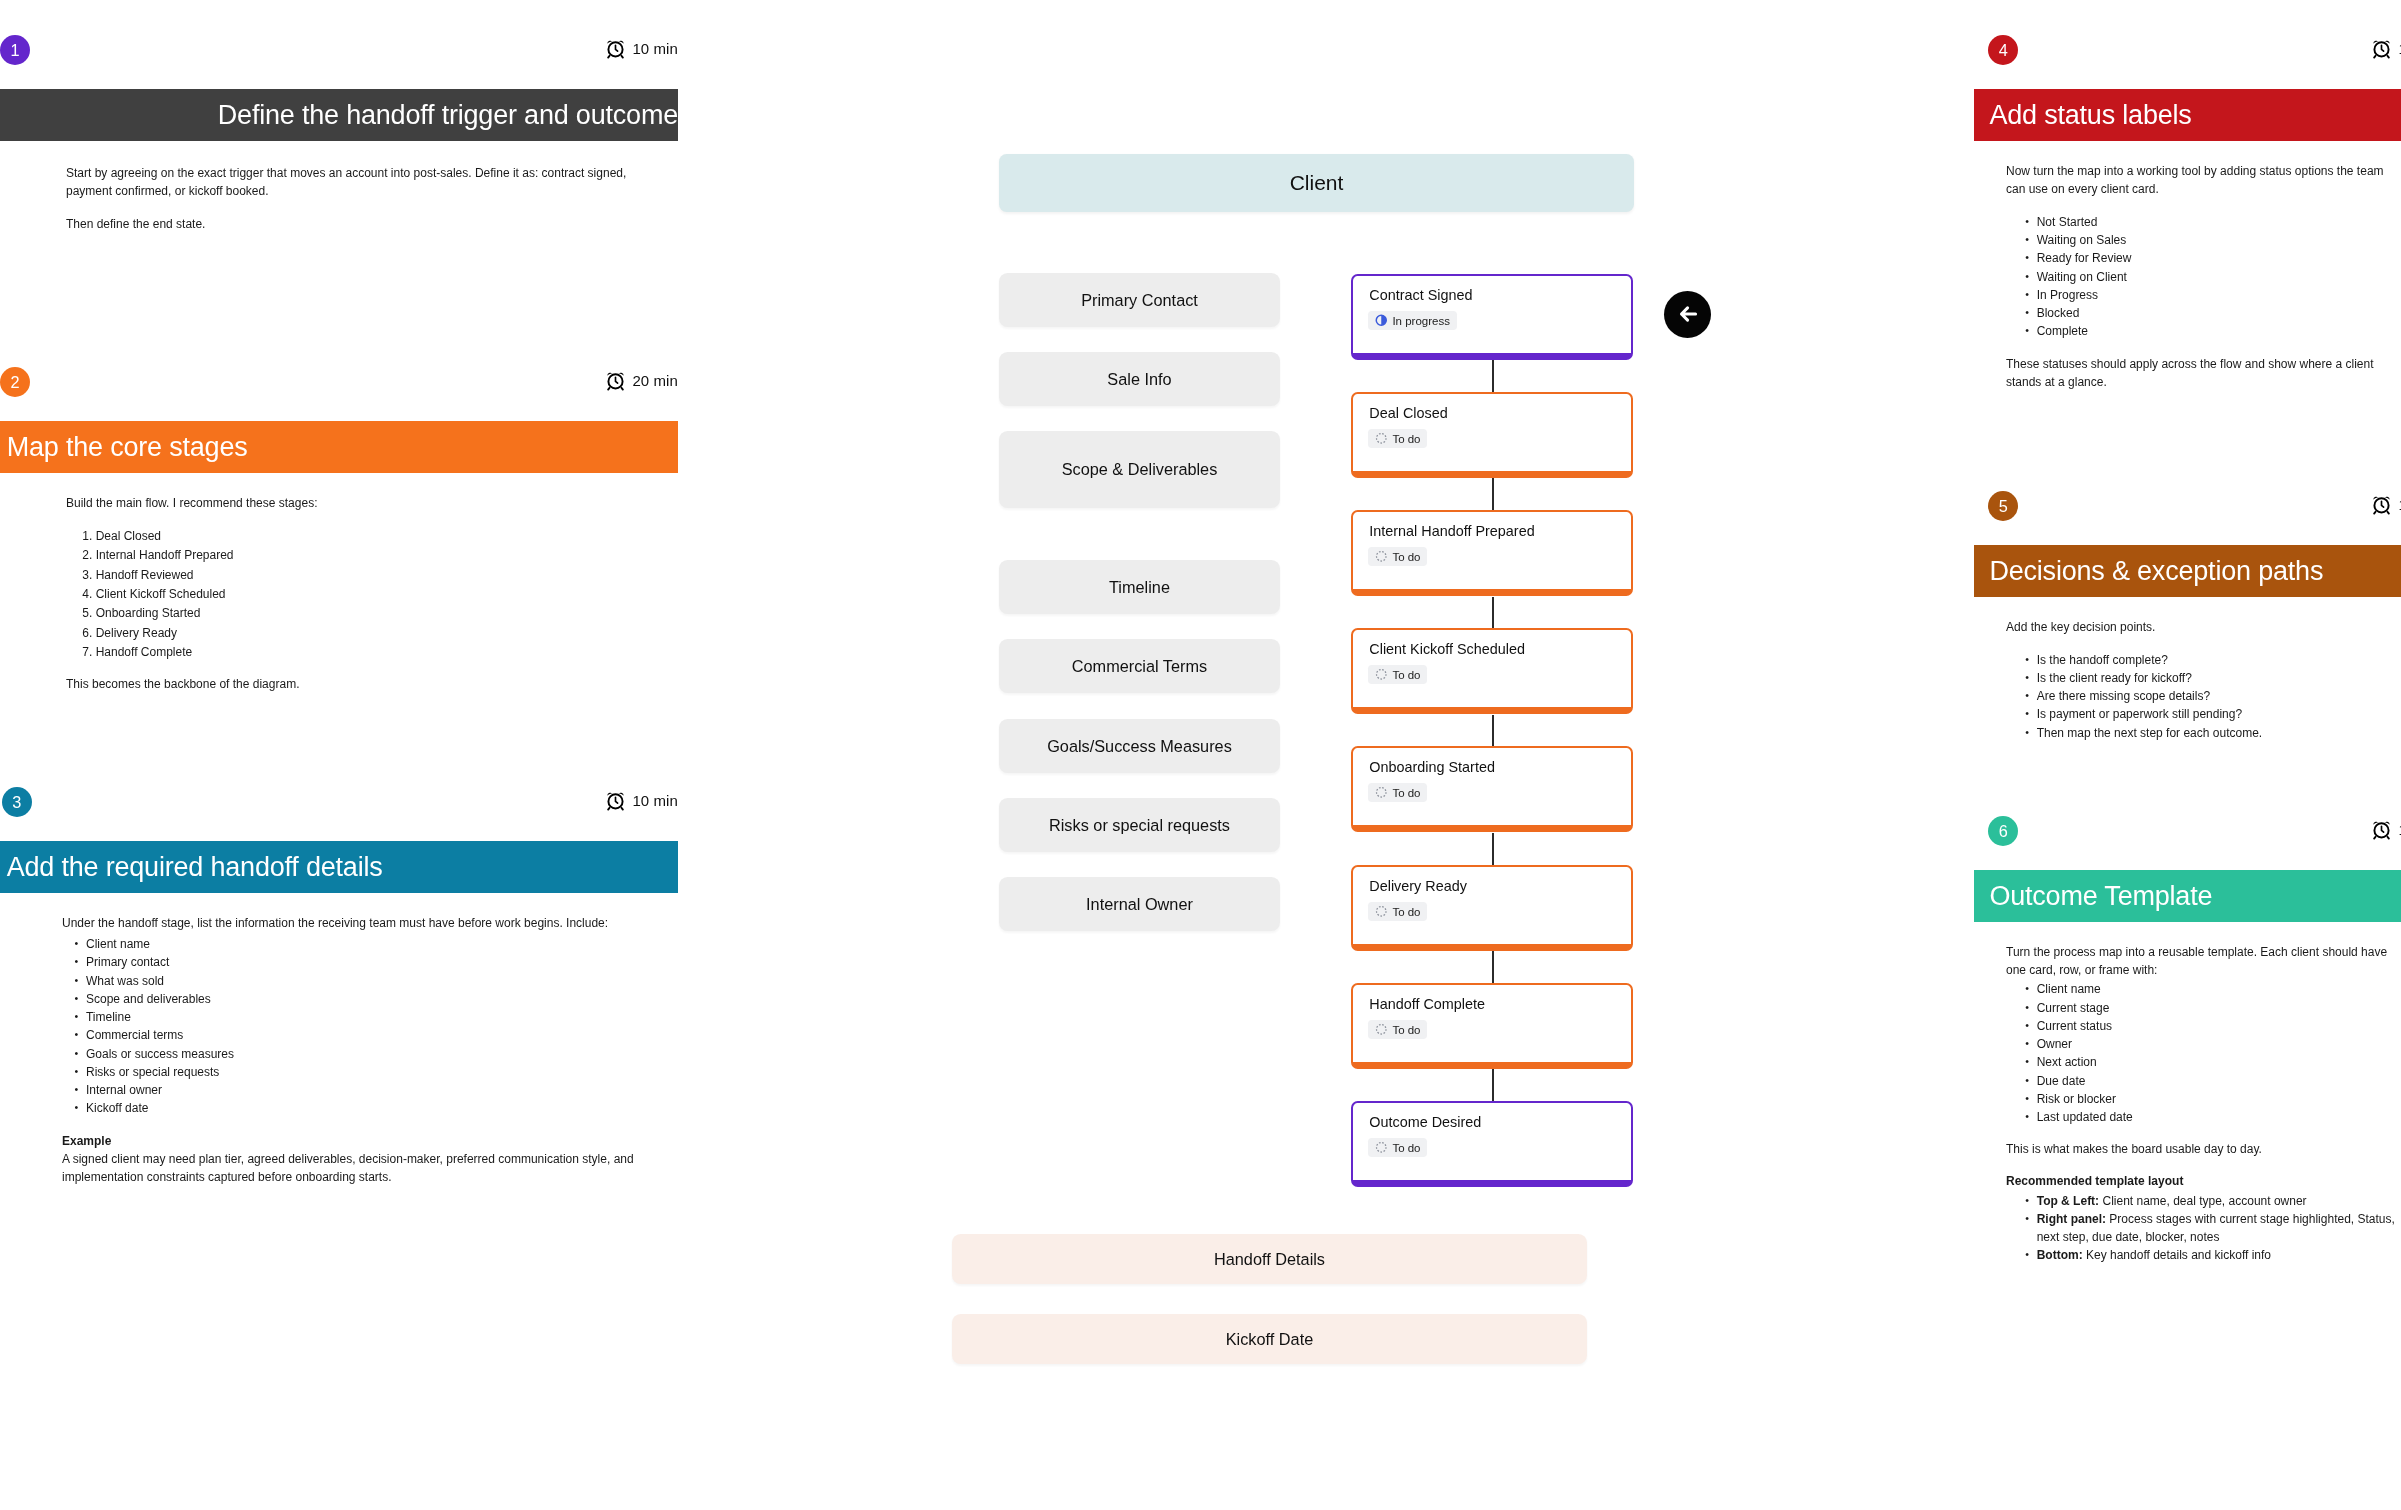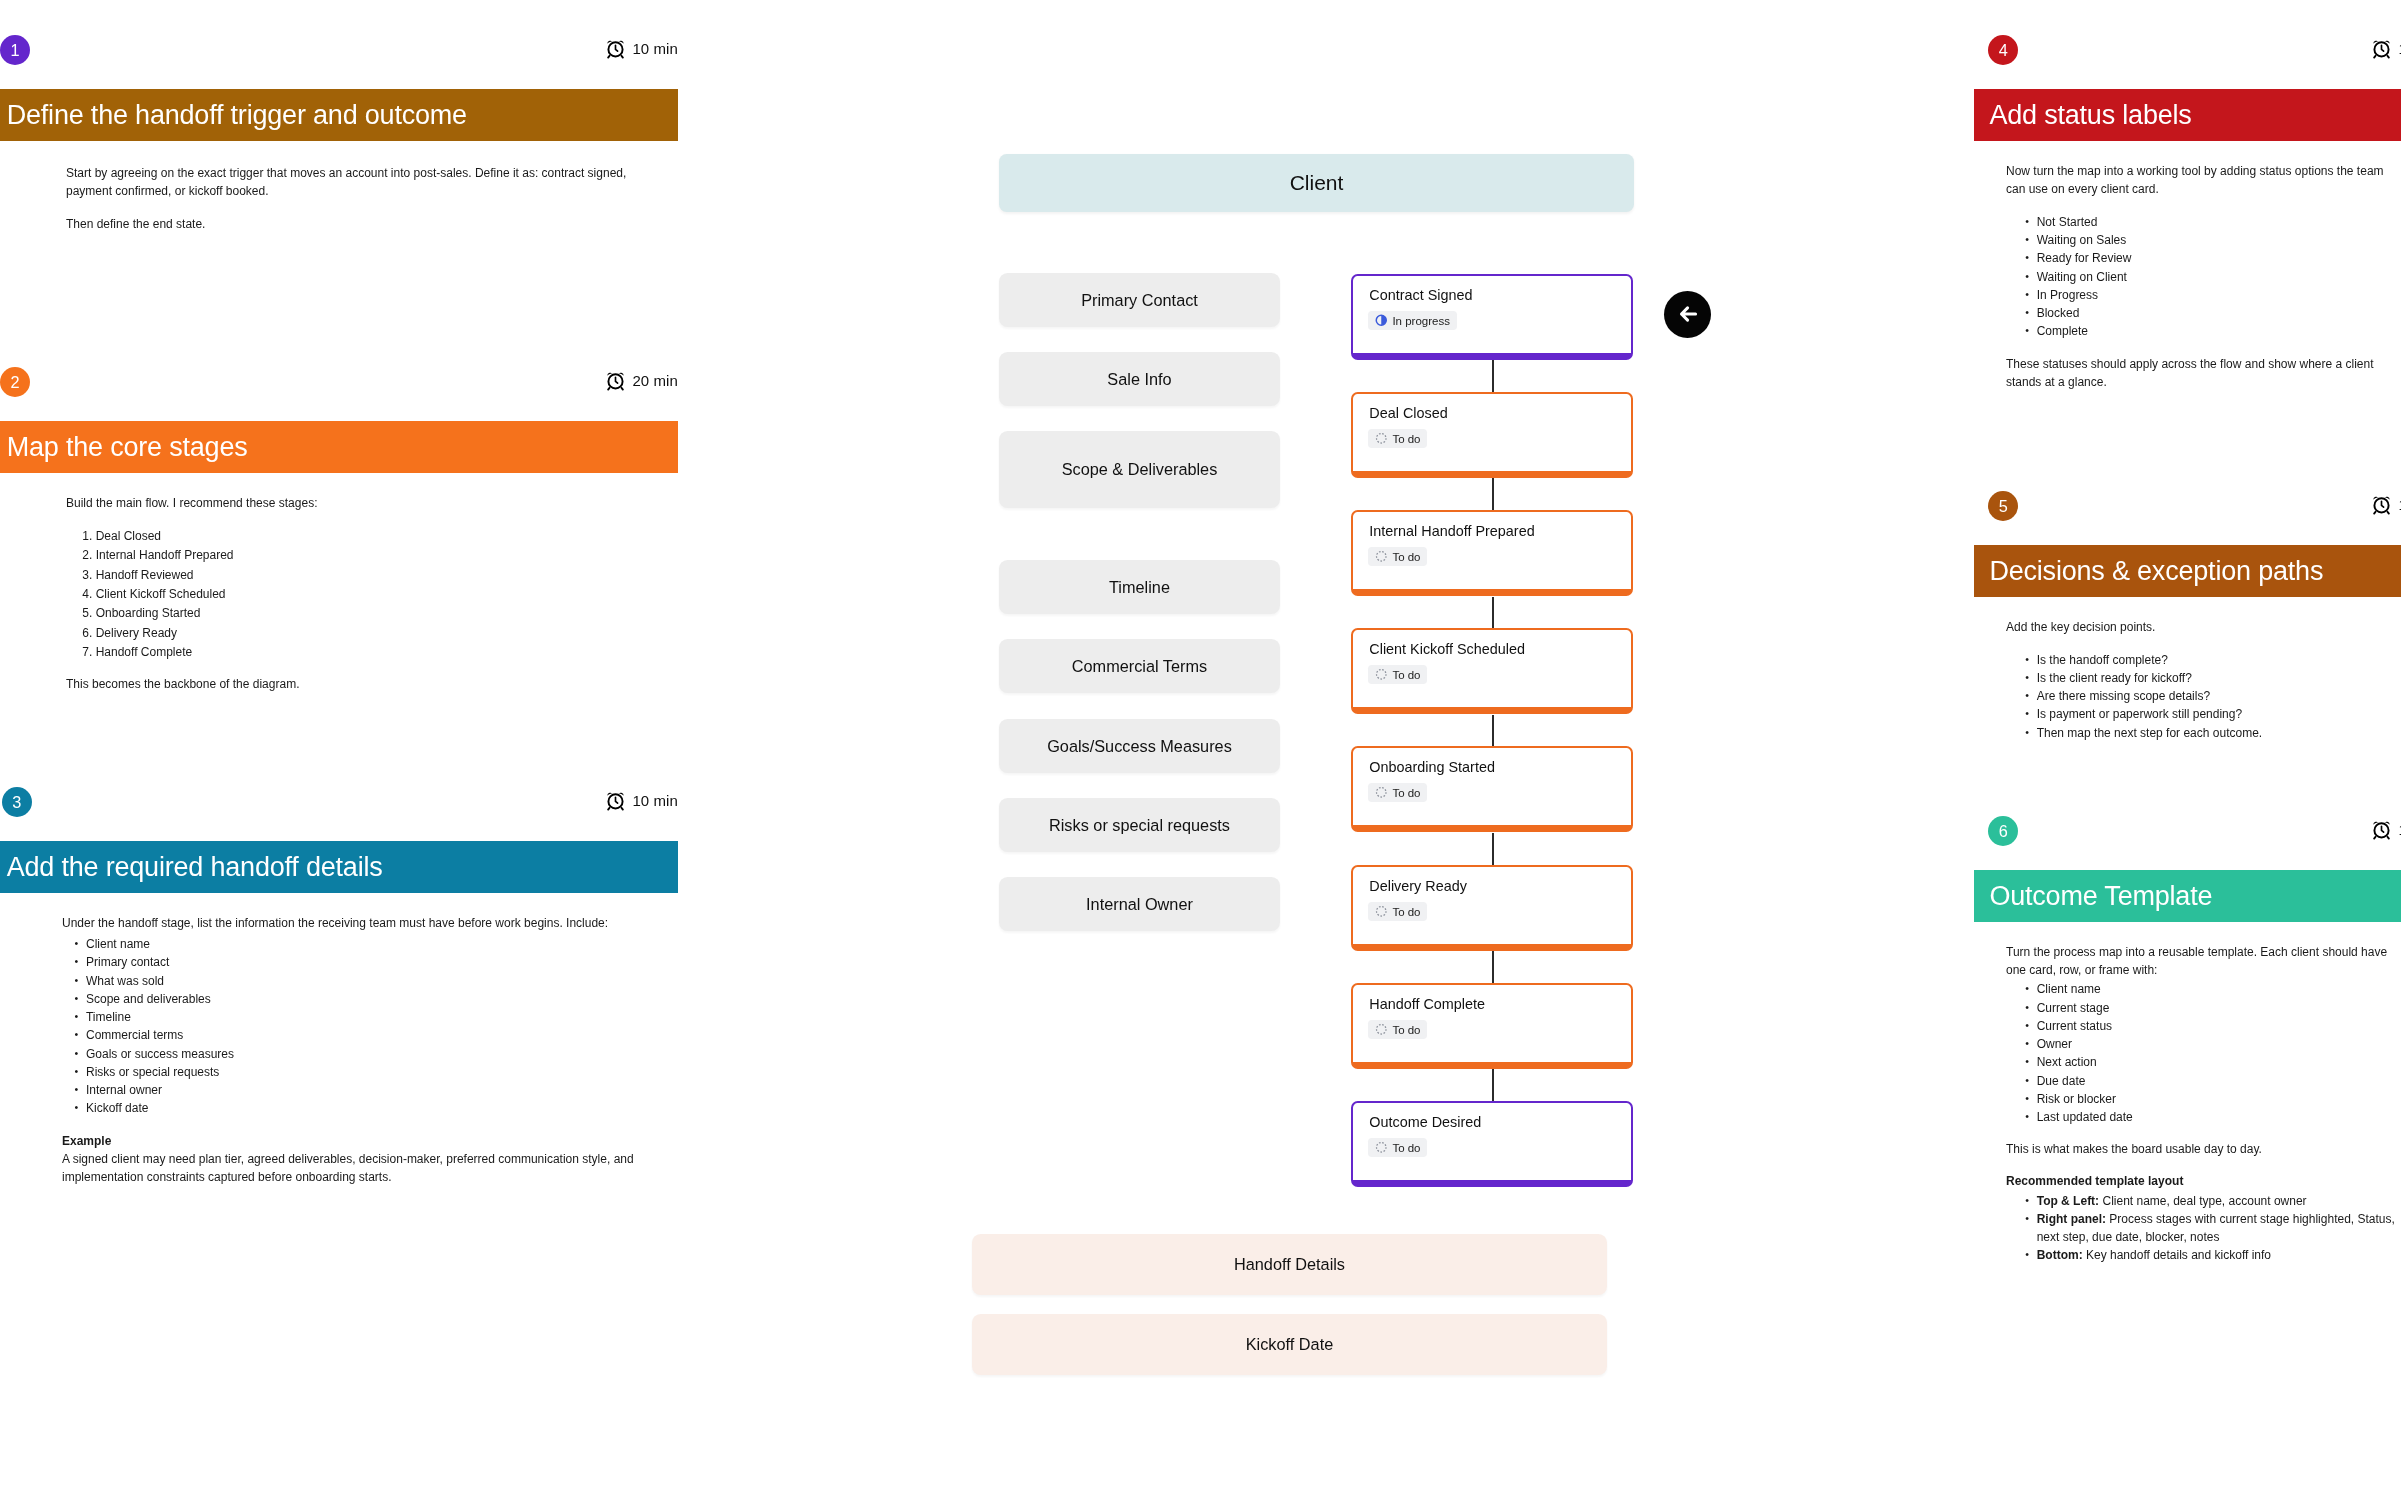--- a/index.html
+++ b/index.html
@@ -72,21 +72,21 @@
 
   .field-card{
     position:absolute;left:999px;width:281px;
     background:#ededed;border-radius:8.6px;
     display:flex;align-items:center;justify-content:center;
     box-shadow:0 1.4px 2.4px rgba(0,0,0,0.04);
   }
   .field-card .fc-label{font-size:16.3px;color:#111;text-align:center;}
 
   .foot-card{
-    position:absolute;left:972px;width:635px;height:61px;
+    position:absolute;left:952px;width:635px;height:50px;
     background:#faeee8;border-radius:8.6px;
     display:flex;align-items:center;justify-content:center;
     box-shadow:0 1.4px 2.4px rgba(0,0,0,0.04);
   }
   .foot-card .fo-label{font-size:16.3px;color:#111;}
 
   .node{
     position:absolute;left:1351px;width:282px;
     background:#ffffff;border-radius:6.7px;
     box-sizing:border-box;
@@ -134,21 +134,21 @@
             <path d="M5.2 3.2C3.6 3.6 2.6 5 2.8 6.6c.5-1 1.5-1.8 2.9-2.1.8-.2 1.6-.1 2.3.2C7.4 3.5 6.3 3 5.2 3.2z" fill="#000"></path>
             <path d="M18.8 3.2c1.6.4 2.6 1.8 2.4 3.4-.5-1-1.5-1.8-2.9-2.1-.8-.2-1.6-.1-2.3.2.6-1.2 1.7-1.7 2.8-1.5z" fill="#000"></path>
             <circle cx="12" cy="13" r="8.1" stroke="#000" stroke-width="2.2" fill="none"></circle>
             <path d="M12 8.4V13l2.4 2.1" stroke="#000" stroke-width="1.9" stroke-linecap="round" fill="none"></path>
             <path d="M5.2 20.3l-1.6 2.1M18.8 20.3l1.6 2.1" stroke="#000" stroke-width="2.2" stroke-linecap="round"></path>
           </svg>
         </span>
         <span class="t-label">10 min</span>
       </div>
     </div>
-    <div class="title-bar" style="background:#a16207;padding-left:6.7px;">
+    <div class="title-bar" style="background:#404040;padding-left:6.7px;justify-content:flex-end;">
       <span class="t-text">Define the handoff trigger and outcome</span>
     </div>
     <div class="body-text" style="margin:23px 0 0 66px;width:596px;">
       <p>Start by agreeing on the exact trigger that moves an account into post-sales. Define it as: contract signed, payment confirmed, or kickoff booked.</p>
       <p>Then define the end state.</p>
     </div>
   </div>
 
   <div class="step" style="left:0px;top:367px;width:678px;">
     <div class="step-head">

